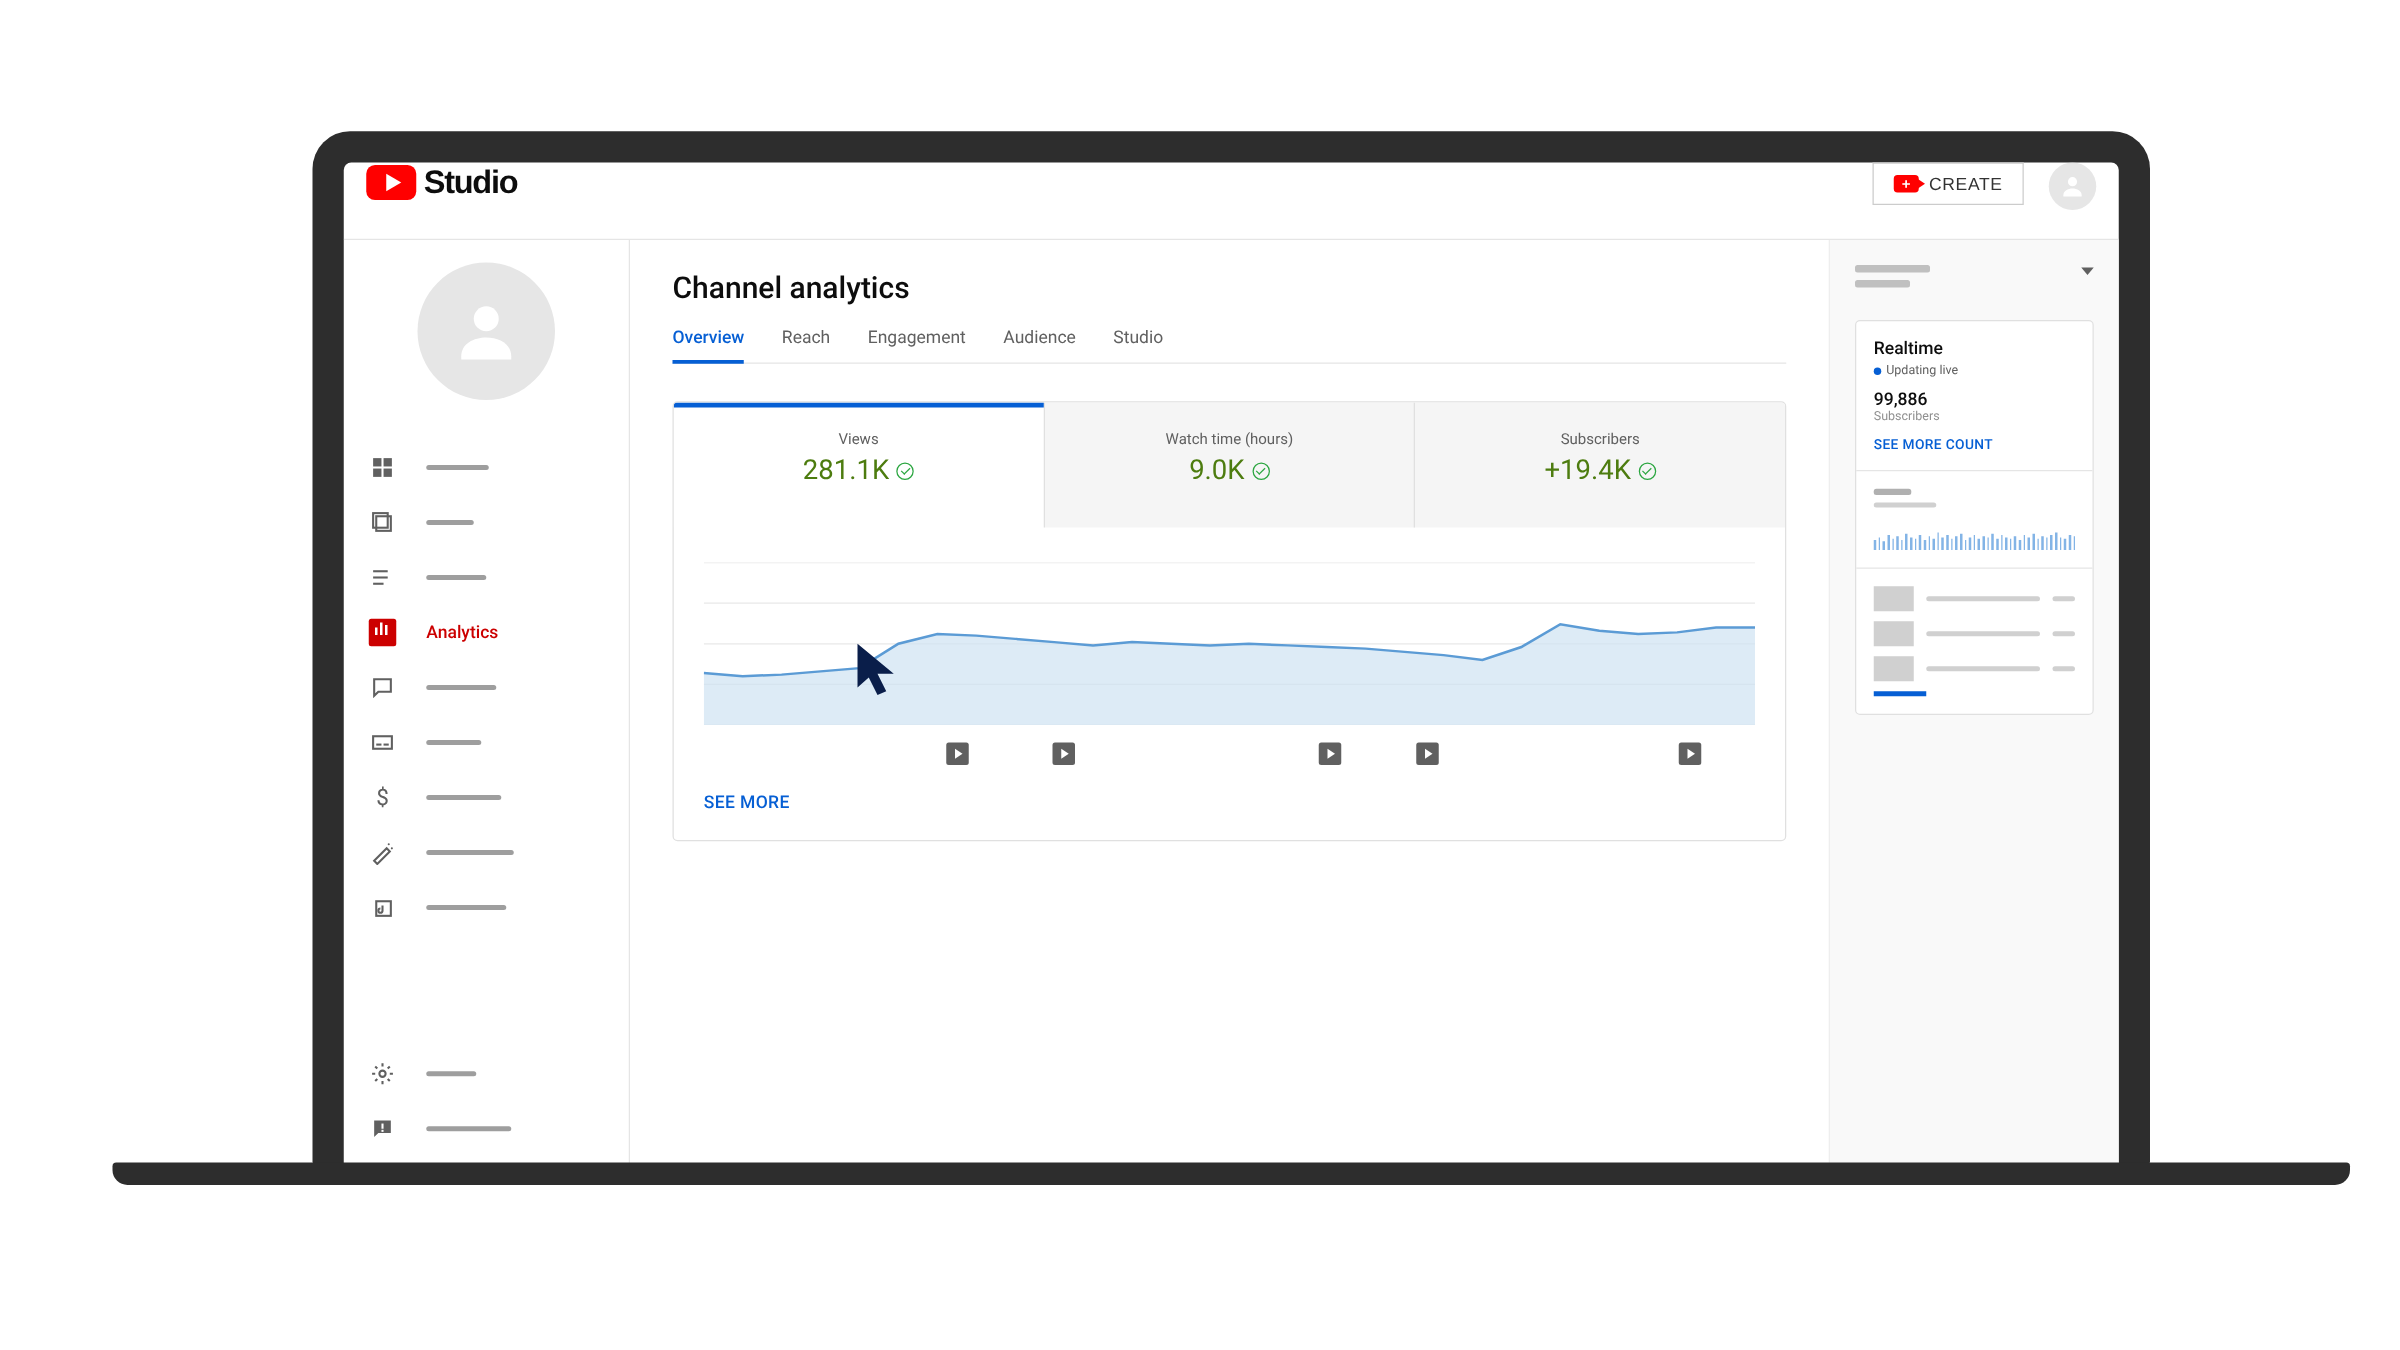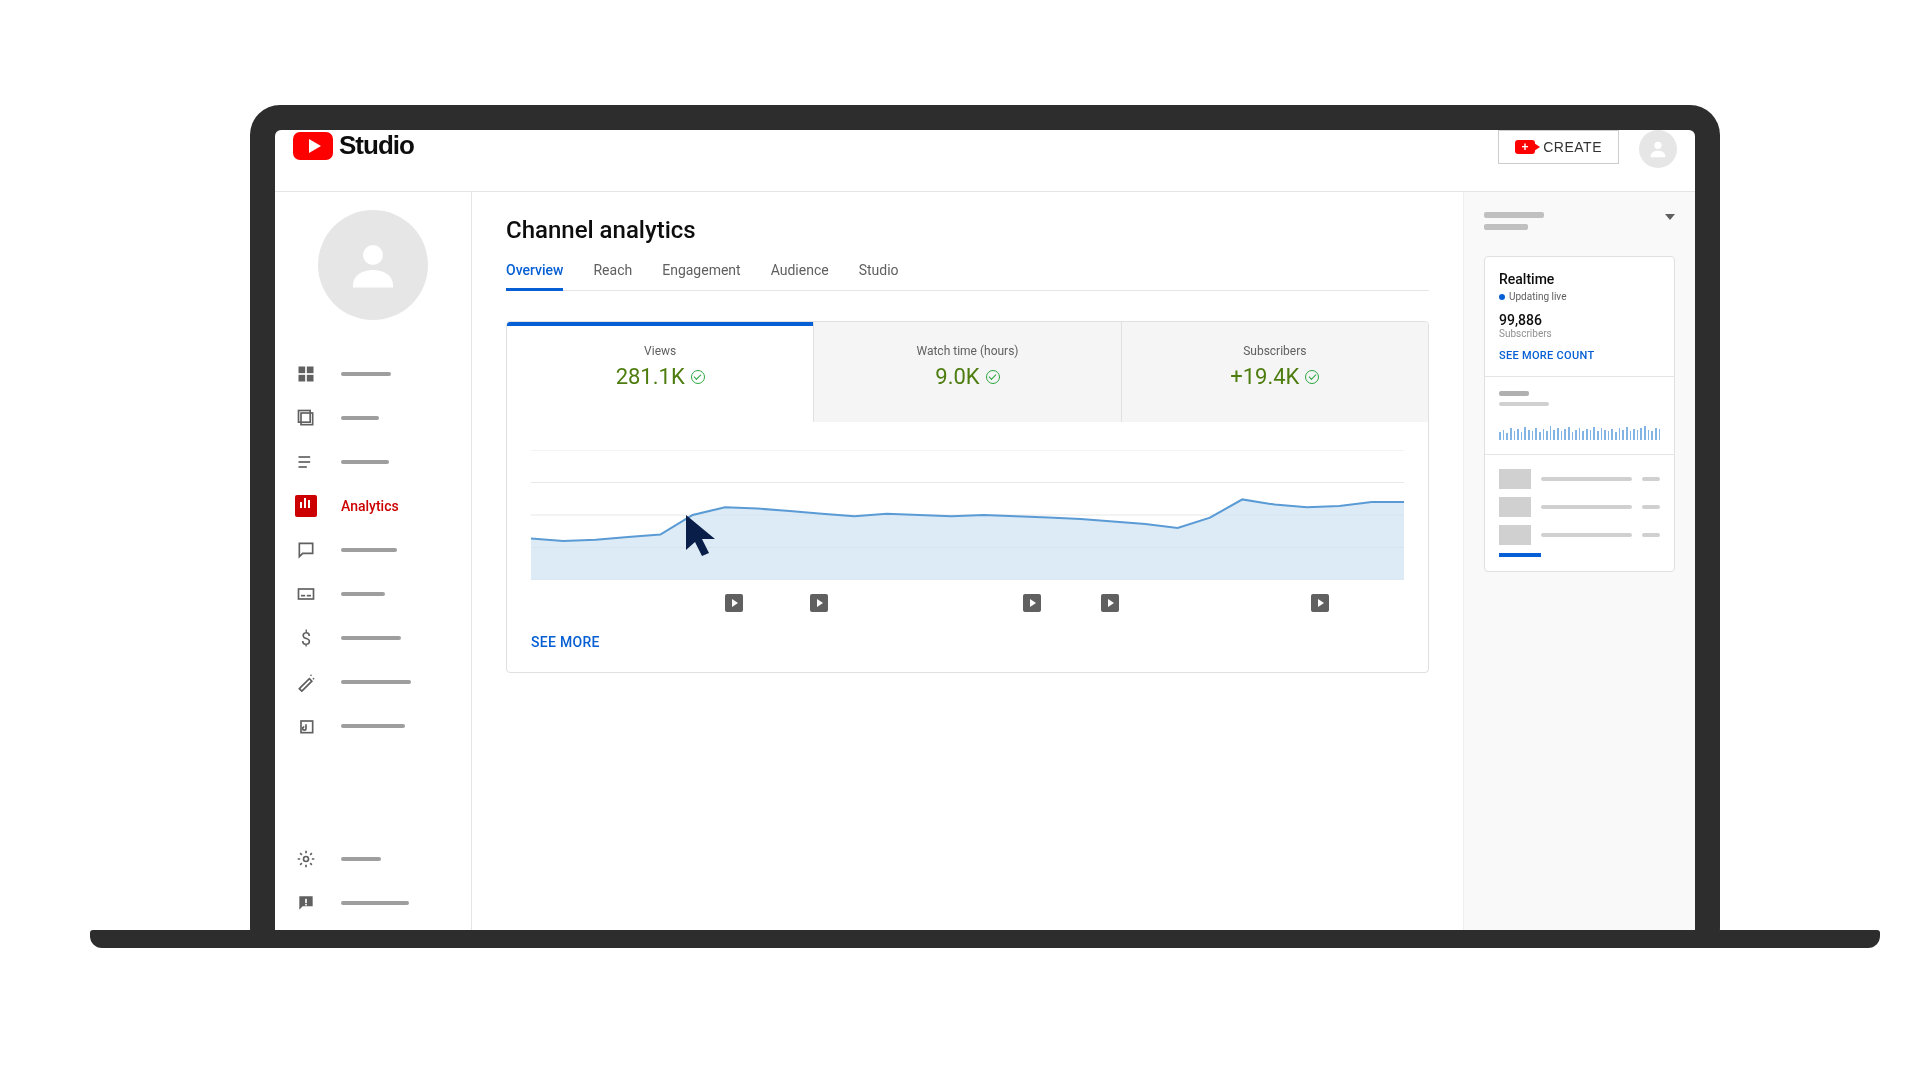--- a/index.html
+++ b/index.html
@@ -61,21 +61,21 @@
   }
   .create-icon { width:20px; height:14px; background:#ff0000; border-radius:3px; position:relative; display:flex; align-items:center; justify-content:center;}
   .create-icon::before { content:'+'; color:#fff; font-size:12px; font-weight:bold; line-height:1;}
   .create-icon::after { content:''; position:absolute; right:-5px; border-left:6px solid #ff0000; border-top:4px solid transparent; border-bottom:4px solid transparent;}
   .avatar-top {
     width: 38px; height:38px; border-radius:50%; background:#e6e6e6; margin-left:20px;
     display:flex; align-items:center; justify-content:center;
   }
   .avatar-top svg { width:22px; height:22px; fill:#fff;}
   .body { flex:1; display:flex; min-height:0;}
-  .sidebar { width:197px; border-right:1px solid #e5e5e5; display:flex; flex-direction:column; padding-top:18px;text-align:right;}
+  .sidebar { width:229px; border-right:1px solid #e5e5e5; display:flex; flex-direction:column; padding-top:18px;text-align:right;}
   .sidebar-avatar { width:110px; height:110px; border-radius:50%; background:#e6e6e6; margin:0 auto 32px; display:flex; align-items:center; justify-content:center;}
   .sidebar-avatar svg { width:60px; height:60px; fill:#fff;}
   .nav-items { display:flex; flex-direction:column;}
   .nav-item { height:44px; display:flex; align-items:center; padding-left:20px; gap:24px; cursor:pointer;}
   .nav-item.active { }
   .nav-icon { width:22px; height:22px; display:flex; align-items:center; justify-content:center; color:#606060;}
   .nav-item.active .nav-icon { color:#cc0000; background:#cc0000; border-radius:2px;}
   .nav-placeholder { height:4px; background:#9e9e9e; border-radius:2px; width:50px;}
   .nav-label { font-size:14px; color:#cc0000; font-weight:500;}
   .nav-bottom { margin-top:auto; padding-bottom:10px;}

